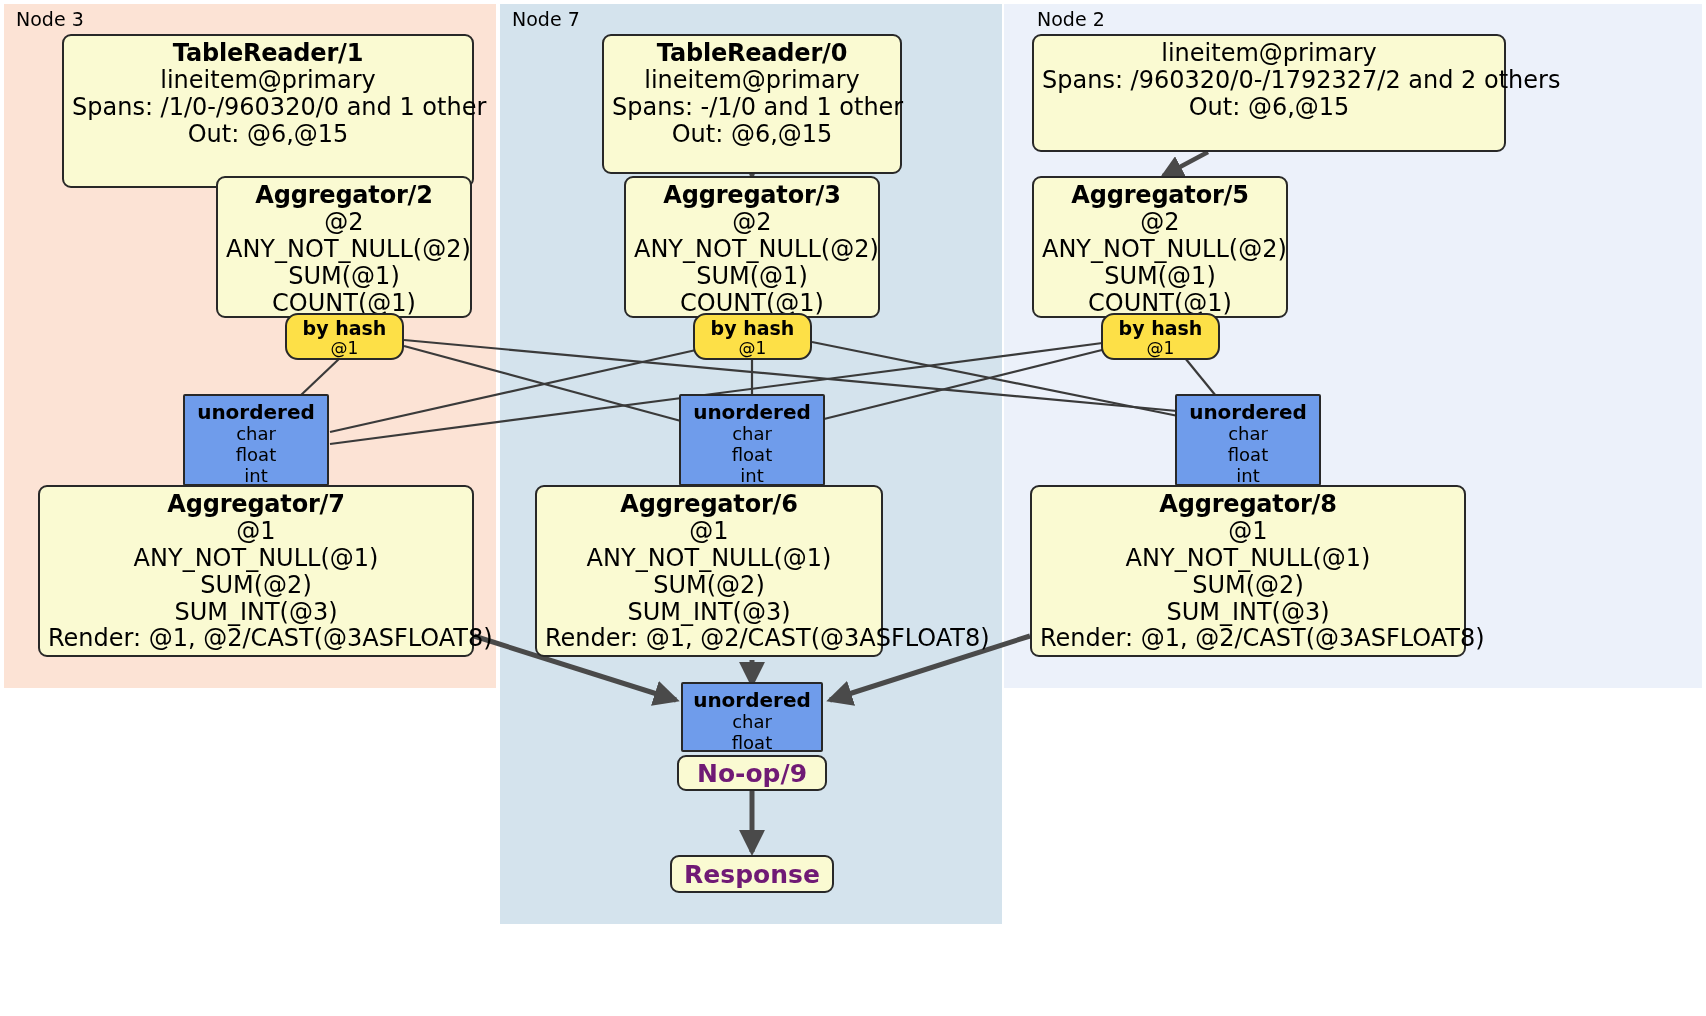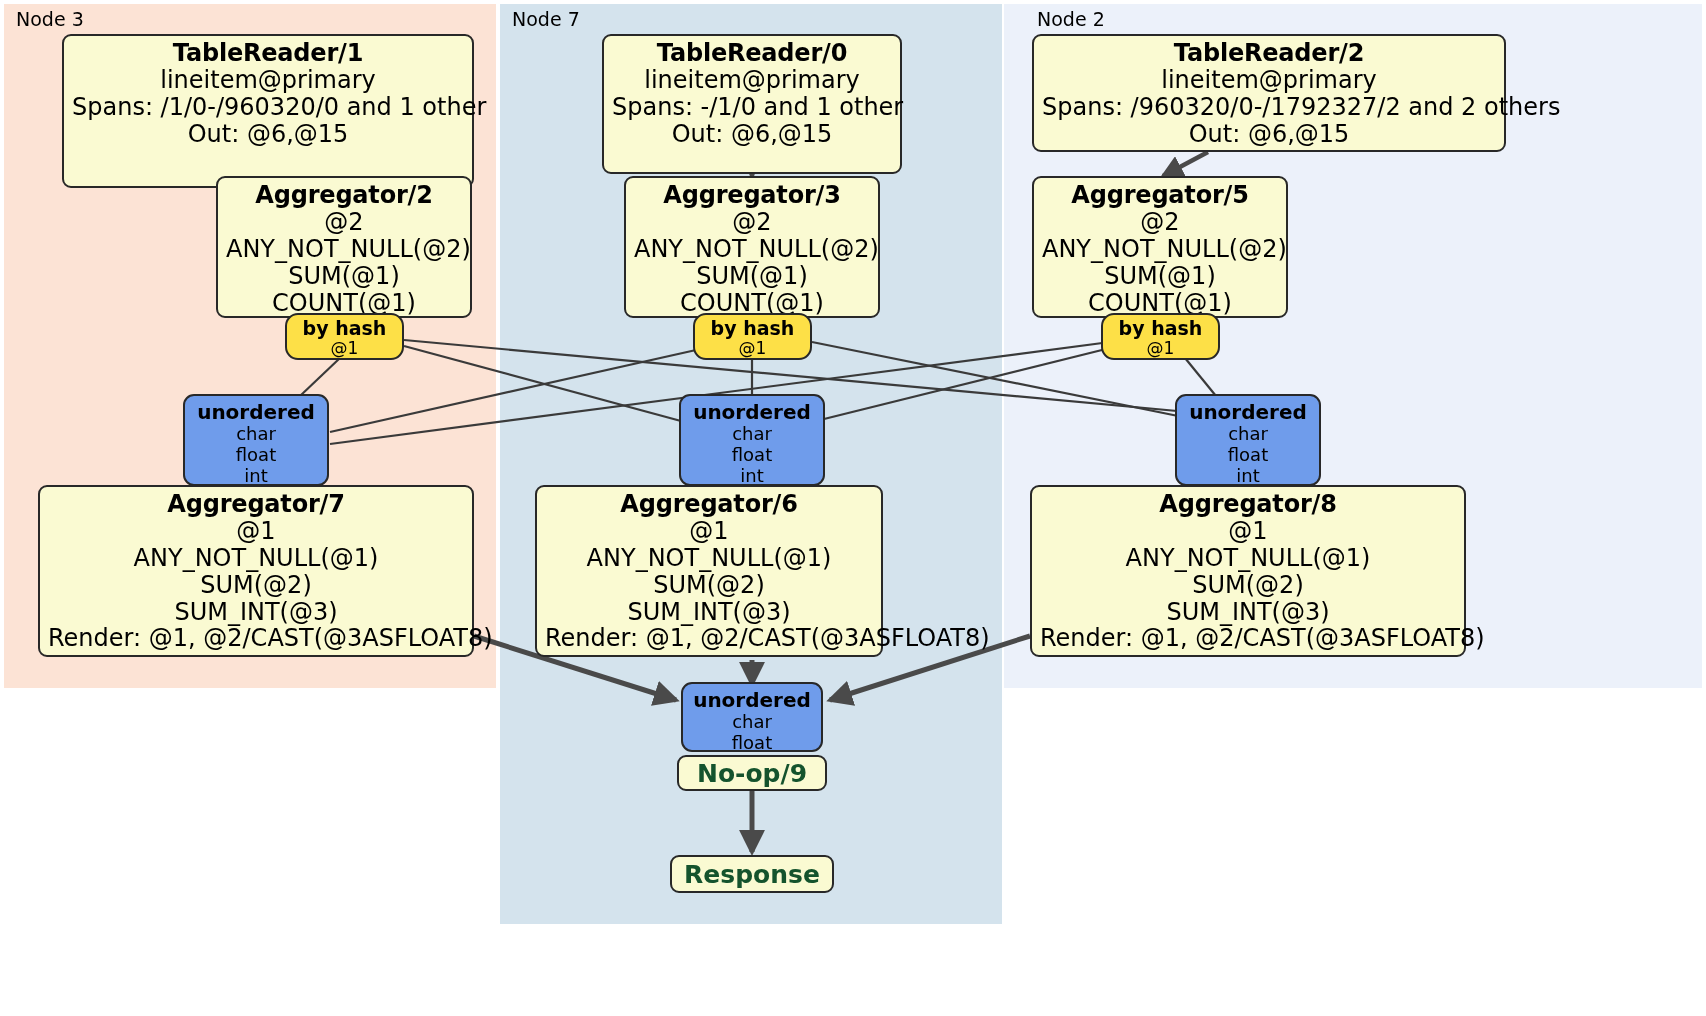--- a/index.html
+++ b/index.html
@@ -81,21 +81,21 @@
   }
   .byhash .line {
     font-size: 17px;
     white-space: nowrap;
   }
 
   .synch {
     position: absolute;
     box-sizing: border-box;
     border: 2px solid #282828;
-    border-radius: 11px;
+    border-radius: 2px;
     background: #6f9ceb;
     text-align: center;
     padding: 5px 10px 6px 10px;
     line-height: 1.16;
     color: #000;
   }
   .synch .title {
     font-weight: bold;
     font-size: 20px;
     white-space: nowrap;
@@ -108,21 +108,21 @@
   .simplebox {
     position: absolute;
     box-sizing: border-box;
     border: 2px solid #282828;
     border-radius: 9px;
     background: #fafad2;
     text-align: center;
     display: flex;
     align-items: center;
     justify-content: center;
-    color: #14532d;
+    color: #701a75;
   }
   .simplebox .title {
     font-weight: bold;
     font-size: 25px;
     white-space: nowrap;
   }
 </style>
 </head>
 <body>
 
@@ -177,21 +177,20 @@
   </div>
 
   <div class="box" style="left:602px; top:34px; width:300px; height:140px;">
     <div class="title">TableReader/0</div>
     <div class="line">lineitem@primary</div>
     <div class="line">Spans: -/1/0 and 1 other</div>
     <div class="line">Out: @6,@15</div>
   </div>
 
   <div class="box" style="left:1032px; top:34px; width:474px; height:118px;">
-    <div class="title">TableReader/2</div>
     <div class="line">lineitem@primary</div>
     <div class="line">Spans: /960320/0-/1792327/2 and 2 others</div>
     <div class="line">Out: @6,@15</div>
   </div>
 
   <div class="box" style="left:216px; top:176px; width:256px; height:142px;">
     <div class="title">Aggregator/2</div>
     <div class="line">@2</div>
     <div class="line">ANY_NOT_NULL(@2)</div>
     <div class="line">SUM(@1)</div>

